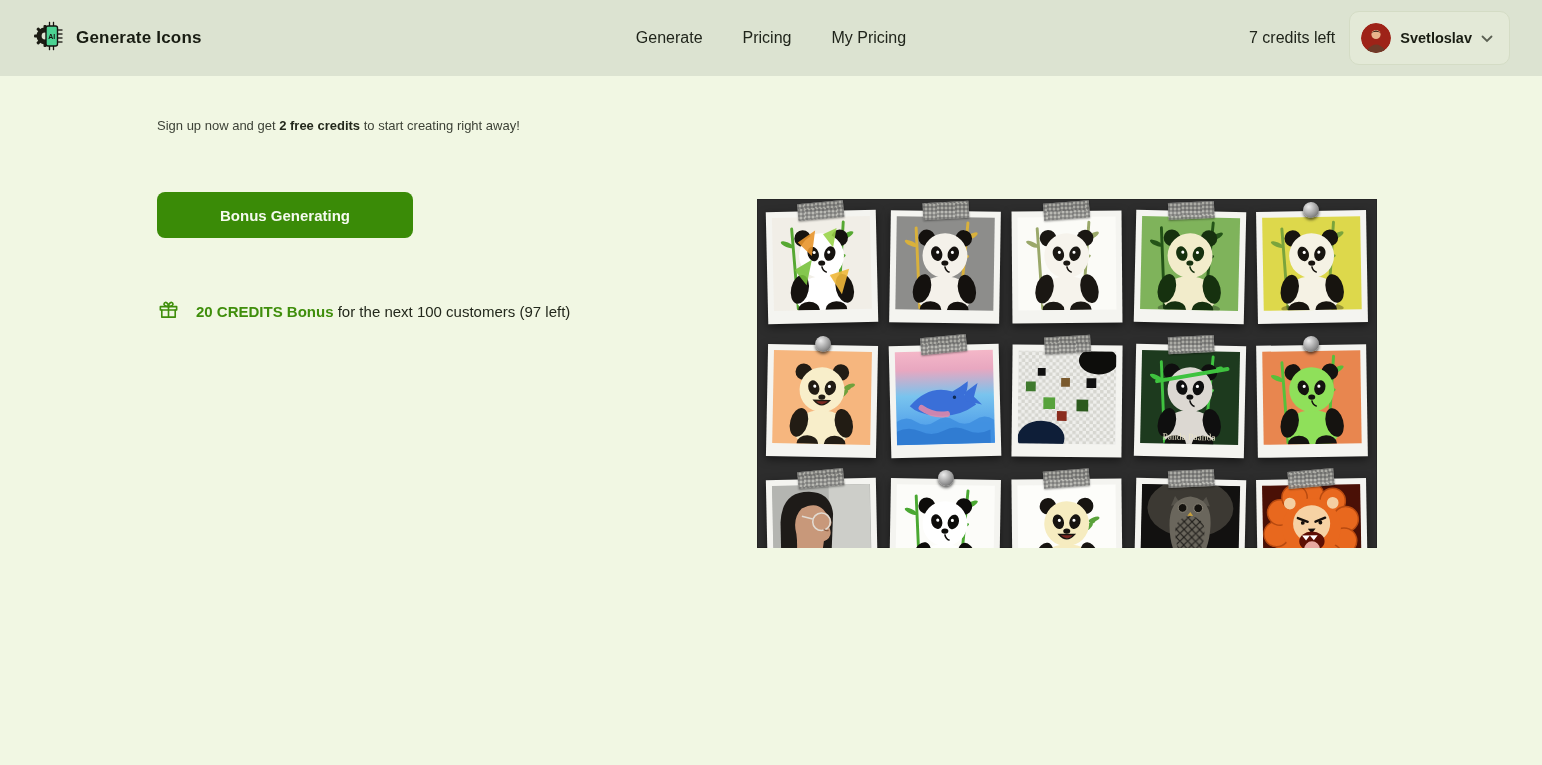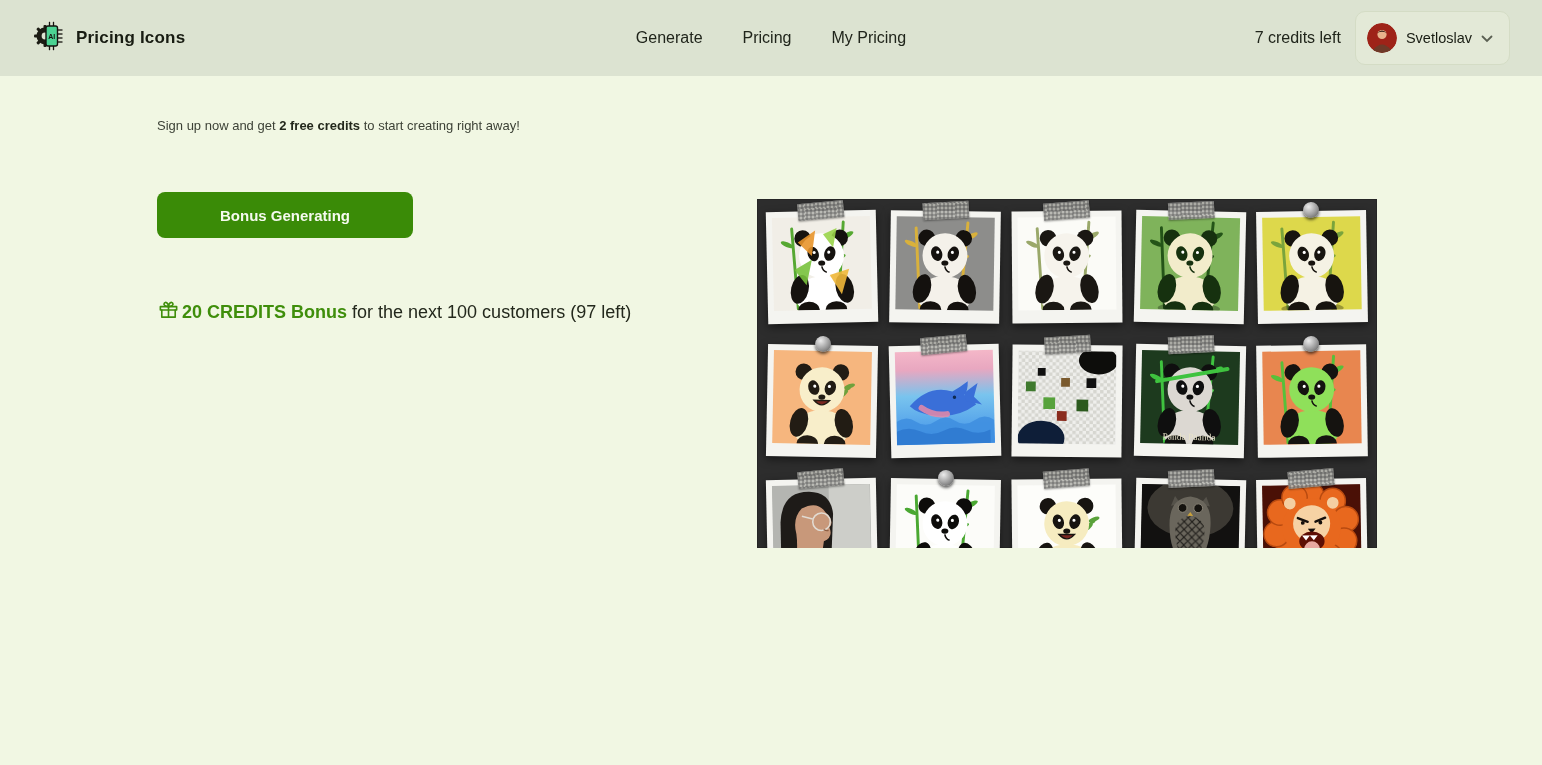--- a/index.html
+++ b/index.html
@@ -12,35 +12,35 @@
   .brand { display:flex; align-items:center; gap:10px; }
   .brand-title { font-size:17px; font-weight:800; color:#181c12; letter-spacing:.2px; }
   .main-nav { position:absolute; left:50%; transform:translateX(-50%);
     display:flex; gap:40px; }
   .nav-link { font-size:16px; color:#20251b; text-decoration:none; }
   .right-group { margin-left:auto; display:flex; align-items:center; gap:14px; }
   .credits { font-size:16px; color:#20251b; }
   .user-menu { display:flex; align-items:center; gap:9px; background:#e3e9d7;
     border:1px solid #d4dcc5; border-radius:10px; padding:11px 16px 11px 11px;
     cursor:pointer; }
-  .user-name { font-size:14.5px; font-weight:400; color:#181c12; }
+  .user-name { font-size:14.5px; font-weight:700; color:#181c12; }
   .avatar { width:30px; height:30px; border-radius:50%; overflow:hidden; flex:none; }
 
   
   .hero { display:flex; padding:0 169px 0 157px; justify-content:space-between; }
   .hero-left { width:600px; flex:none; }
   .hero-title { margin-top:79px; max-width:495px; font-size:57px; line-height:1.06;
     font-weight:800; letter-spacing:-1.2px; color:#171c11; }
   .hero-sub { margin-top:42px; font-size:13px; color:#3c4136; }
   .hero-sub b { color:#23281c; }
   .cta { margin-top:59px; width:256px; height:46px; border:none; border-radius:8px;
     background:var(--accent,#3a8b07); color:#f5faef; font-size:15px; font-weight:700;
     font-family:"Liberation Sans",sans-serif; cursor:pointer; display:block; }
-  .bonus { margin-top:60px; display:flex; align-items:center; gap:2px;
-    font-size:18px; color:#23281c; }
+  .bonus { margin-top:60px; display:flex; align-items:center; gap:16px;
+    font-size:15px; color:#23281c; }
   .bonus .hl { font-weight:800; color:var(--accent-dark,#3f8e0b); }
 
   
   .collage { width:620px; height:349px; flex:none; margin-top:123px;
     background:#2d2d2d; overflow:hidden; padding:12px 10px 0;
     display:grid; grid-template-columns:repeat(5,1fr); gap:22px 13px;
     grid-auto-rows:112px; box-shadow:0 0 0 1px #262626 inset; }
   .polaroid { position:relative; background:#f4f4f0; padding:6px 6px 13px;
     box-shadow:0 3px 8px rgba(0,0,0,.5); height:112px; }
   .art { height:93px; overflow:hidden; position:relative; background:#eee; }
@@ -83,21 +83,21 @@
             <line x1="26" y1="23" x2="30.5" y2="23"></line>
           <line x1="17.5" y1="7" x2="17.5" y2="2.8"></line>
             <line x1="21.5" y1="7" x2="21.5" y2="2.8"></line>
           <line x1="17.5" y1="27" x2="17.5" y2="31.2"></line>
             <line x1="21.5" y1="27" x2="21.5" y2="31.2"></line>
         </g>
         <rect x="14" y="7" width="11.5" height="20" rx="2" fill="#4cd393" stroke="#15130f" stroke-width="1.4"></rect>
         <text x="19.7" y="19.6" font-size="7" font-weight="bold" fill="#15130f" text-anchor="middle" font-family="Liberation Sans, sans-serif">AI</text>
       </svg>
     </span>
-    <span class="brand-title">Pricing Icons</span>
+    <span class="brand-title">Generate Icons</span>
   </div>
 
   <nav class="main-nav">
       <a href="#" class="nav-link">Generate</a>
       <a href="#" class="nav-link">Pricing</a>
       <a href="#" class="nav-link">My Pricing</a>
     </nav>
 
   <div class="right-group">
     <span class="credits">7 credits left</span>

